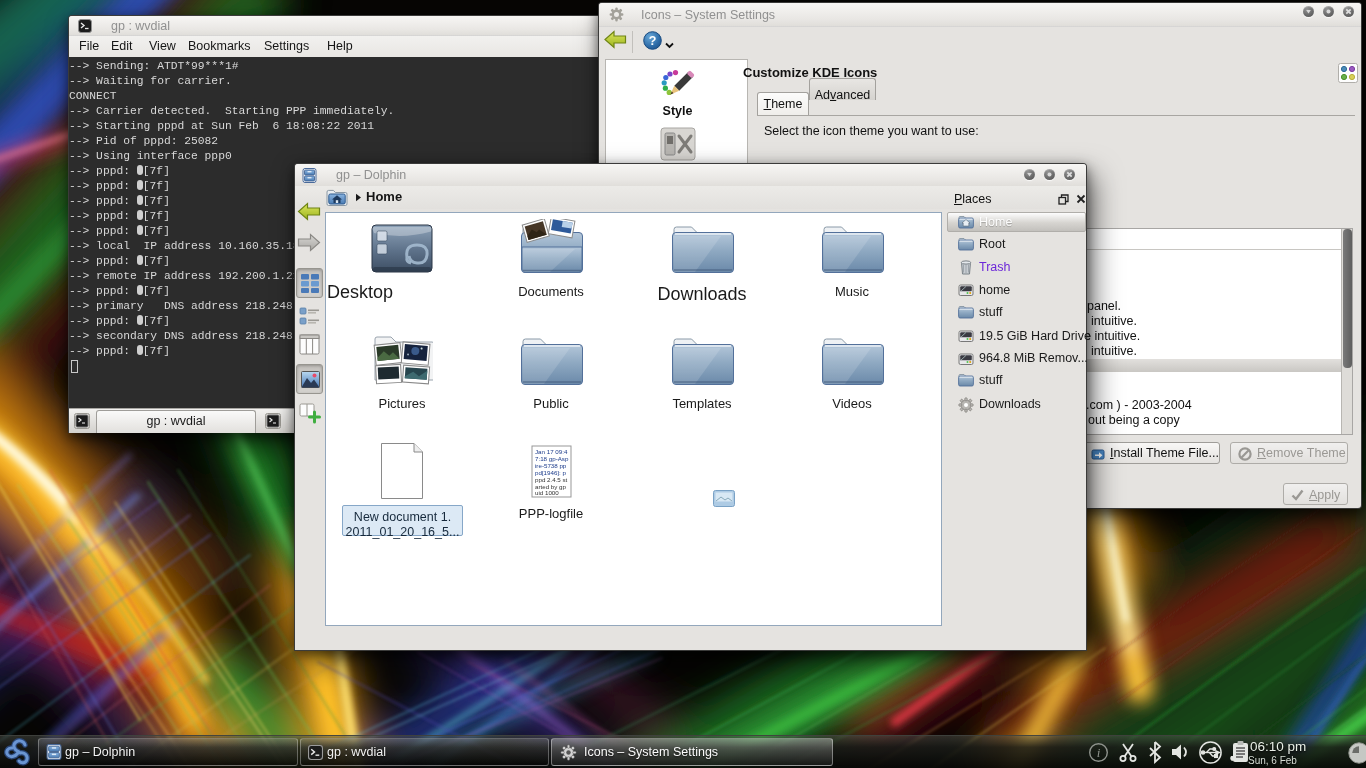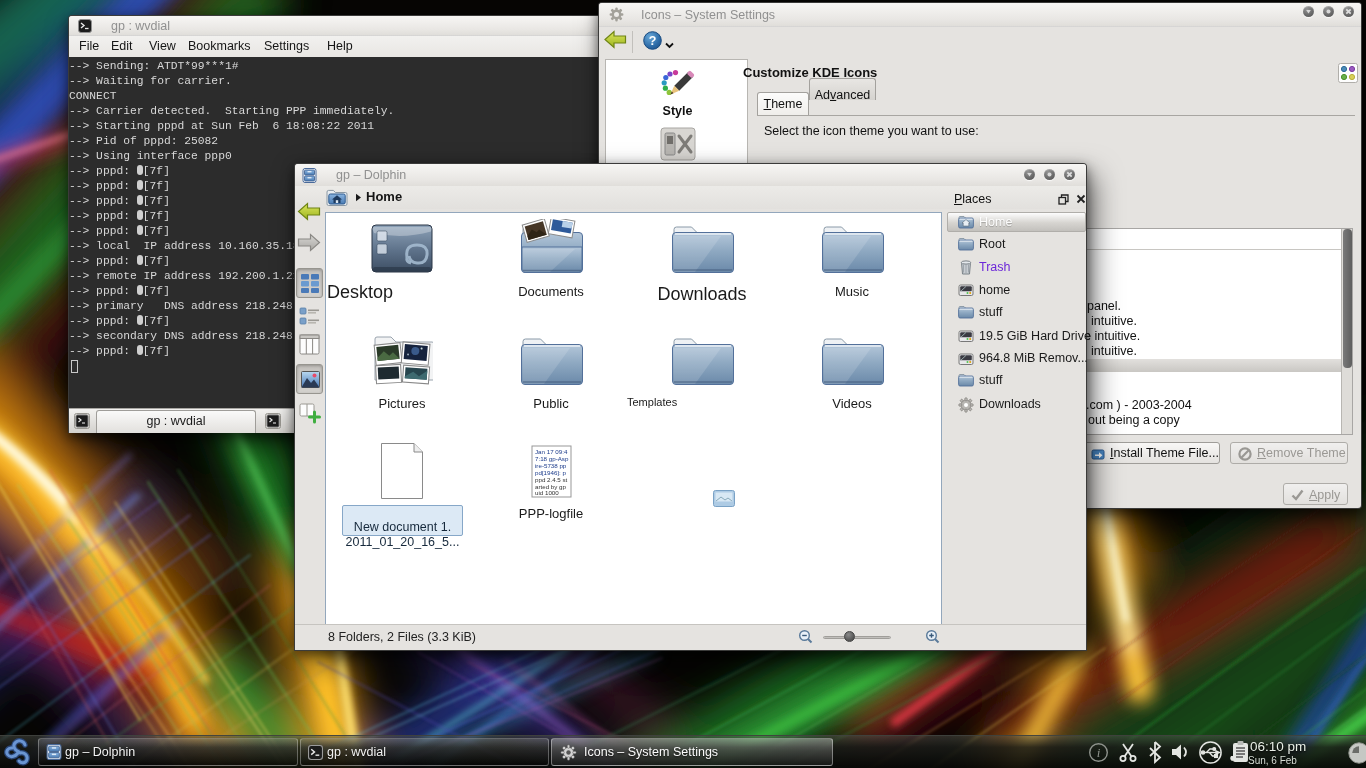--- a/index.html
+++ b/index.html
@@ -545,37 +545,37 @@
       <use href="#folder"></use>
     </svg>
   <svg class="abs" style="left:376px;top:171px" width="64" height="52" viewBox="0 0 64 52">
       <use href="#folder"></use>
     </svg>
   <svg class="abs" style="left:526px;top:171px" width="64" height="52" viewBox="0 0 64 52">
       <use href="#folder"></use>
     </svg>
   <div class="abs" style="left:32px;top:232px;width:150px;text-align:center;font-size:13px;color:#1a1a1a">Pictures</div>
   <div class="abs" style="left:181px;top:232px;width:150px;text-align:center;font-size:13px;color:#1a1a1a">Public</div>
-  <div class="abs" style="left:332px;top:232px;width:150px;font-size:11px;color:#1a1a1a">Templates</div>
+  <div class="abs" style="left:332px;top:232px;width:150px;text-align:center;font-size:13px;color:#1a1a1a">Templates</div>
   <div class="abs" style="left:482px;top:232px;width:150px;text-align:center;font-size:13px;color:#1a1a1a">Videos</div>
   <svg class="abs" style="left:85px;top:278px" width="44" height="58" viewBox="0 0 44 58">
       <path d="M1.5,1.5 H34 L42.5,10 V56.5 H1.5 Z" fill="#fff" stroke="#8a8a8a"></path>
       <path d="M34,1.5 V10 H42.5" fill="#eee" stroke="#8a8a8a"></path>
     </svg>
   <svg class="abs" style="left:236px;top:281px" width="41" height="53" viewBox="0 0 41 53">
       <rect x="1" y="1" width="39" height="51" fill="#fff" stroke="#979797"></rect>
       <text x="4" y="9" font-size="6.2" fill="#1a3a8a" font-family="Liberation Sans">Jan 17 09:4</text>
       <text x="4" y="16" font-size="6.2" fill="#1a3a8a" font-family="Liberation Sans">7:18 gp-Asp</text>
       <text x="4" y="23" font-size="6.2" fill="#1a3a8a" font-family="Liberation Sans">ire-5738 pp</text>
       <text x="4" y="30" font-size="6.2" fill="#1a3a8a" font-family="Liberation Sans">pd[1946]: p</text>
       <text x="4" y="37" font-size="6.2" fill="#333" font-family="Liberation Sans">ppd 2.4.5 st</text>
       <text x="4" y="44" font-size="6.2" fill="#333" font-family="Liberation Sans">arted by gp</text>
       <text x="4" y="50" font-size="6.2" fill="#333" font-family="Liberation Sans">uid 1000</text>
     </svg>
-  <div class="abs" style="left:47px;top:341px;width:121px;height:31px;background:#dce9f5;border:1px solid #86a7c8;border-radius:2px;font-size:12.5px;color:#16293c;text-align:center;line-height:14.5px;padding-top:14px">New document 1.<br>2011_01_20_16_5...</div>
+  <div class="abs" style="left:47px;top:341px;width:121px;height:31px;background:#dce9f5;border:1px solid #86a7c8;border-radius:2px;font-size:12.5px;color:#16293c;text-align:center;line-height:14.5px;padding-top:4px">New document 1.<br>2011_01_20_16_5...</div>
   <div class="abs" style="left:181px;top:342px;width:150px;text-align:center;font-size:13px;color:#1a1a1a">PPP-logfile</div>
   <svg class="abs" style="left:418px;top:326px" width="22" height="17" viewBox="0 0 22 17">
       <rect x="0.5" y="0.5" width="21" height="16" rx="2" fill="#aecbe4" stroke="#7aa2c6"></rect>
       <rect x="2.5" y="2.5" width="17" height="9" fill="#d8e8f4"></rect>
       <path d="M3,11 l5,-4 4,3 3,-2 4,3" stroke="#8ab" fill="none"></path>
     </svg>
   <div class="abs" style="left:652px;top:24px;width:140px;height:438px">
     <div class="abs" style="left:7px;top:4px;font-size:12.5px;color:#111"><span style="text-decoration:underline">P</span>laces</div>
     <svg class="abs" style="left:111px;top:6px" width="11" height="11" viewBox="0 0 11 11">
         <rect x="1" y="3.5" width="6.5" height="6.5" fill="none" stroke="#222" stroke-width="1.3"></rect>
@@ -629,35 +629,20 @@
           <rect x="12.2" y="6.8" width="3" height="2.4" rx="1"></rect>
           <rect x="2.4" y="2.4" width="2.6" height="2.6" rx="1" transform="rotate(45 3.7 3.7)"></rect>
           <rect x="11" y="2.4" width="2.6" height="2.6" rx="1" transform="rotate(45 12.3 3.7)"></rect>
           <rect x="2.4" y="11" width="2.6" height="2.6" rx="1" transform="rotate(45 3.7 12.3)"></rect>
           <rect x="11" y="11" width="2.6" height="2.6" rx="1" transform="rotate(45 12.3 12.3)"></rect>
         </g>
         <circle cx="8" cy="8" r="2" fill="#fff"></circle>
       </svg>
     <div class="abs" style="left:32px;top:209px;font-size:12.5px;color:#1a1a1a">Downloads</div>
   </div>
-  <div class="abs" style="left:0;right:0;bottom:0;height:26px;background:#e5e3e0;border-top:1px solid #c6c4c0;border-radius:0 0 2px 2px">
-    <div class="abs" style="left:33px;top:5px;font-size:12.5px;color:#222">8 Folders, 2 Files (3.3 KiB)</div>
-    <svg class="abs" style="left:503px;top:4px" width="15" height="15" viewBox="0 0 15 15">
-        <circle cx="6.5" cy="6.5" r="4.8" fill="#e8f0f8" stroke="#5a7a9a" stroke-width="1.4"></circle>
-        <path d="M10,10 L13.5,13.5" stroke="#5a7a9a" stroke-width="2"></path>
-        <path d="M4.2,6.5 H8.8" stroke="#3a5a7a" stroke-width="1.4"></path>
-      </svg>
-    <div class="abs" style="left:528px;top:11px;width:68px;height:3px;background:linear-gradient(#b0aeaa,#d0cecb);border-radius:2px;border:1px solid #a09e9a"></div>
-    <div class="abs" style="left:549px;top:6px;width:11px;height:11px;border-radius:50%;background:radial-gradient(circle at 38% 30%,#8a8a8a,#555 70%);border:1px solid #444"></div>
-    <svg class="abs" style="left:630px;top:4px" width="15" height="15" viewBox="0 0 15 15">
-        <circle cx="6.5" cy="6.5" r="4.8" fill="#e8f0f8" stroke="#5a7a9a" stroke-width="1.4"></circle>
-        <path d="M10,10 L13.5,13.5" stroke="#5a7a9a" stroke-width="2"></path>
-        <path d="M4.2,6.5 H8.8 M6.5,4.2 V8.8" stroke="#3a5a7a" stroke-width="1.4"></path>
-      </svg>
-  </div>
 </div>
 <div class="abs" id="panel" style="left:0;top:735px;width:1366px;height:33px;background:linear-gradient(rgba(80,84,76,.5),rgba(26,28,24,.88) 35%,rgba(8,9,7,.94));border-top:1px solid rgba(200,205,195,.28)">
   <svg class="abs" style="left:3px;top:2px" width="32" height="30" viewBox="0 0 32 30">
     <g fill="none" stroke-linecap="round">
       <g stroke="#2c4a7e" stroke-width="5.5" opacity=".9">
         <path d="M16,14 C 11,12 9,7 13,4 C 16,1.5 21,3 22,7"></path>
         <path d="M15,15 C 12,19 7,20 4.5,16.5 C 2.5,13.5 5,9.5 9,10"></path>
         <path d="M17,15 C 21,14 25,17 24,21.5 C 23,25 18.5,26 16,23"></path>
       </g>
       <g stroke="#6e9ad8" stroke-width="3" opacity=".95">

